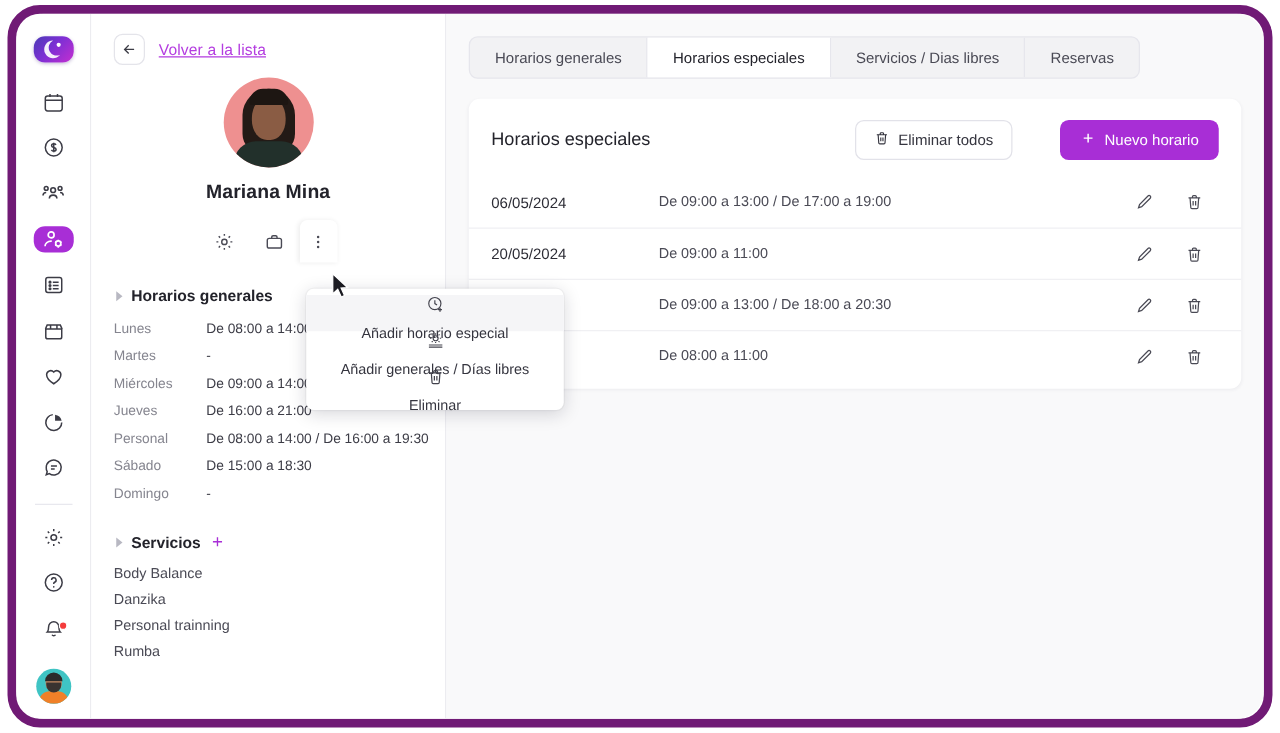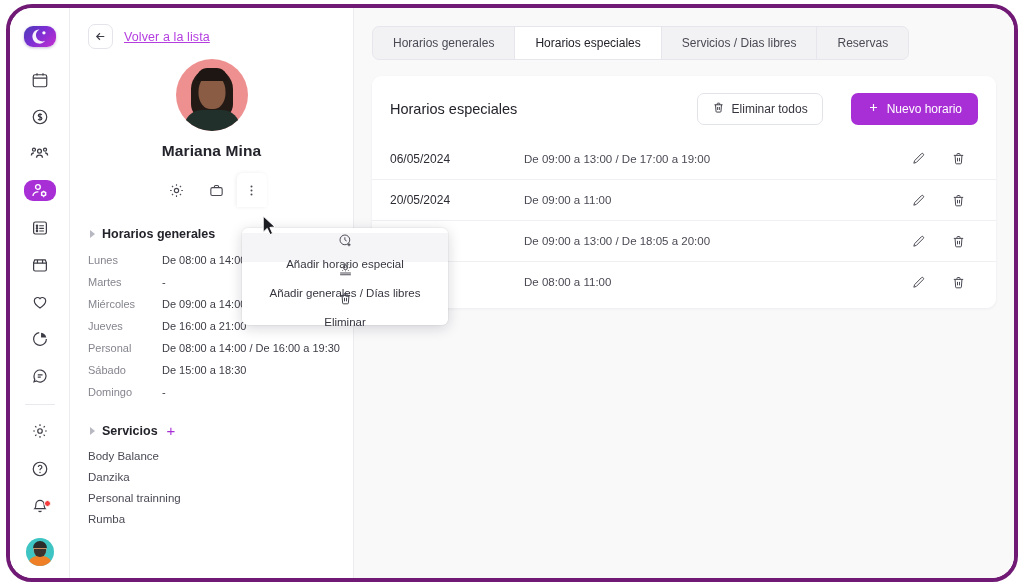--- a/index.html
+++ b/index.html
@@ -12,21 +12,21 @@
   #app {
     position: relative;
     width: 1024px; height: 586px;
     background: #ffffff;
   }
   
   .window-frame {
     position: absolute;
     left: 6px; top: 4px;
     width: 1012px; height: 578px;
-    border: 4px solid #701a75;
+    border: 7px solid #701a75;
     border-radius: 26px;
     background: #ffffff;
     overflow: hidden;
   }
   .window-inner {
     position: absolute;
     inset: 0;
     background: #f9f9fa;
     border-radius: 22px;
     overflow: hidden;
@@ -325,21 +325,21 @@
   }
   .card-head {
     display: flex; align-items: center; justify-content: space-between;
     padding: 17px 18px 13px 18px;
   }
   .card-title {
     font-size: 14.5px;
     font-weight: 400;
     color: #23232b;
   }
-  .card-actions { display: flex; align-items: flex-start; }
+  .card-actions { display: flex; align-items: flex-start; gap: 10px; }
   .btn-outline {
     display: flex; align-items: center; gap: 7px;
     height: 32px;
     padding: 0 14px;
     border: 1px solid #e2e2e9;
     border-radius: 7px;
     background: #fff;
     font-size: 12px;
     color: #35353f;
     cursor: pointer;
@@ -645,21 +645,21 @@
               <span class="row-act">
                 <svg width="15" height="15" viewBox="0 0 24 24" fill="none" stroke="currentColor" stroke-width="1.6">
                   <path d="M4.5 7h15M9.6 7V5.2A1.2 1.2 0 0 1 10.8 4h2.4a1.2 1.2 0 0 1 1.2 1.2V7"></path>
                   <path d="M6.5 7l.9 12.1A1.5 1.5 0 0 0 8.9 20.5h6.2a1.5 1.5 0 0 0 1.5-1.4L17.5 7"></path>
                   <path d="M10.4 11v5.5M13.6 11v5.5"></path>
                 </svg>
               </span>
             </div>
             <div class="tbl-row">
               <span class="tbl-date"></span>
-              <span class="tbl-times">De 09:00 a 13:00 / De 18:05 a 20:00</span>
+              <span class="tbl-times">De 09:00 a 13:00 / De 18:00 a 20:30</span>
               <span class="row-act">
                 <svg width="15" height="15" viewBox="0 0 24 24" fill="none" stroke="currentColor" stroke-width="1.6">
                   <path d="M16.6 4.4a2 2 0 0 1 2.9 2.9L8.6 18.2 4.5 19.5l1.3-4.1z"></path>
                 </svg>
               </span>
               <span class="row-act">
                 <svg width="15" height="15" viewBox="0 0 24 24" fill="none" stroke="currentColor" stroke-width="1.6">
                   <path d="M4.5 7h15M9.6 7V5.2A1.2 1.2 0 0 1 10.8 4h2.4a1.2 1.2 0 0 1 1.2 1.2V7"></path>
                   <path d="M6.5 7l.9 12.1A1.5 1.5 0 0 0 8.9 20.5h6.2a1.5 1.5 0 0 0 1.5-1.4L17.5 7"></path>
                   <path d="M10.4 11v5.5M13.6 11v5.5"></path>

